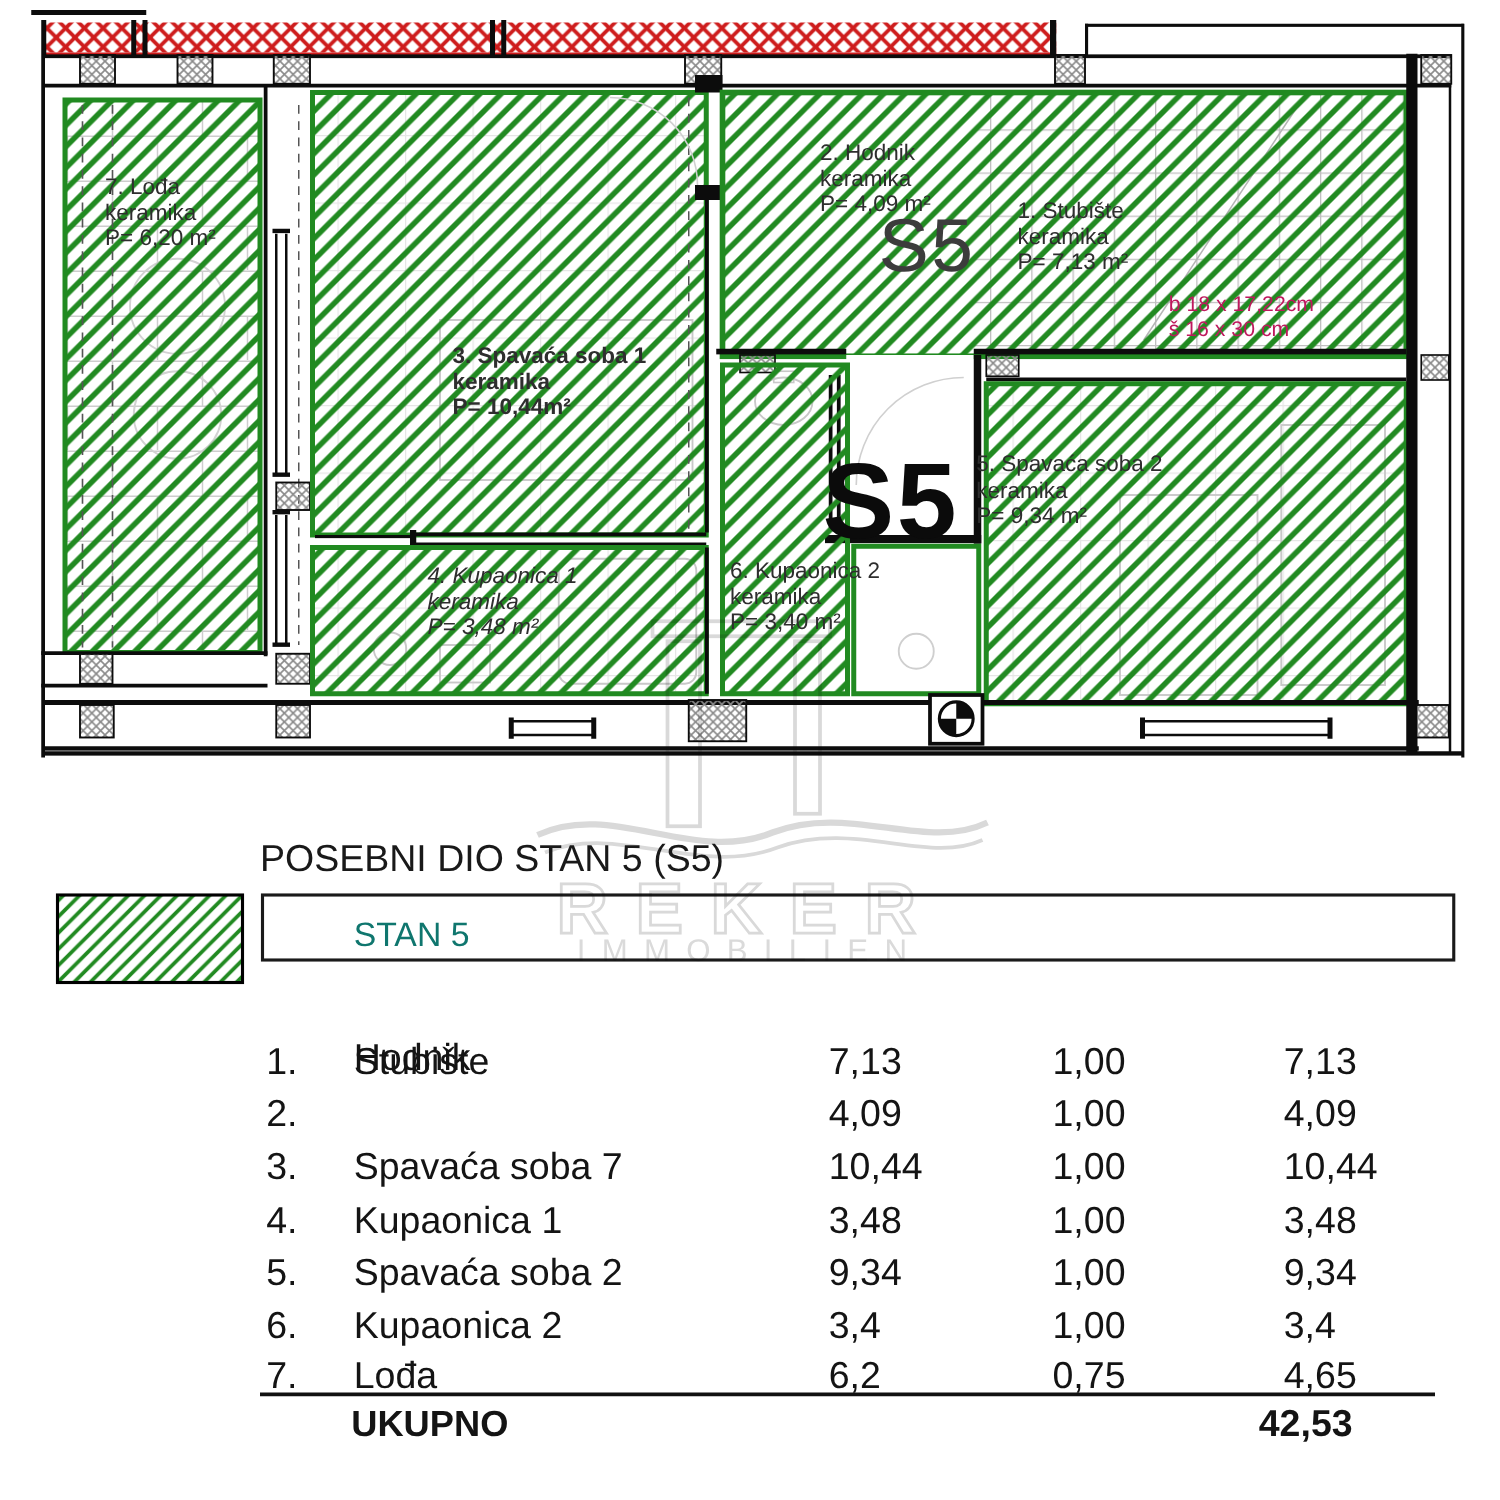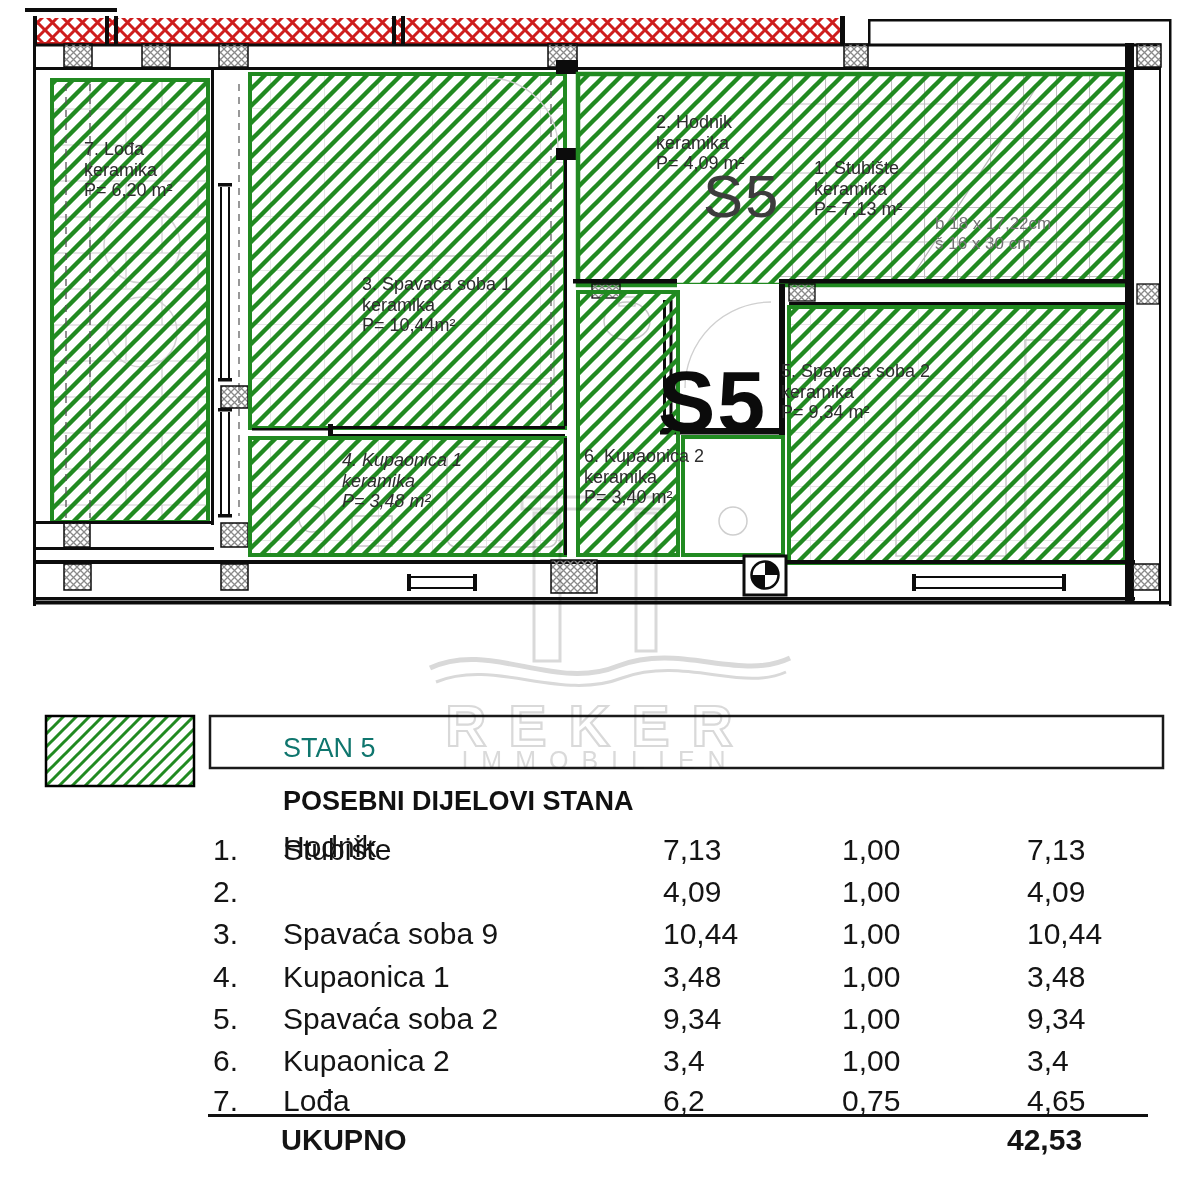--- a/index.html
+++ b/index.html
@@ -3,21 +3,21 @@
 <meta charset="utf-8">
 <style>
   html,body{margin:0;padding:0;background:#fff;}
   .page{position:relative;width:1200px;height:1200px;background:#fff;overflow:hidden;
         font-family:"Liberation Sans", sans-serif;}
   svg{position:absolute;left:0;top:0;}
   .wm{mix-blend-mode:multiply;}
   .labels,.table{position:absolute;left:0;top:0;width:1200px;height:1200px;pointer-events:none;}
   .abs{position:absolute;white-space:nowrap;}
   .room-label{font-size:18px;line-height:20.5px;color:#2e2e2e;}
-  .stair-note{font-size:17px;line-height:20px;color:#737373;}
+  .stair-note{font-size:17px;line-height:20px;color:#be185d;margin-top:20px;}
   .s5-upper{font-size:60px;letter-spacing:2px;color:#3c3c3c;font-weight:400;}
   .s5-lower{font-size:86px;letter-spacing:2px;color:#0b0b0b;font-weight:700;}
   .sec-title{font-size:30px;color:#191919;}
   .stan-label{font-size:27px;color:#0f766e;}
   .parts-header{font-size:27px;font-weight:700;color:#111;}
   .row-txt{font-size:30px;color:#141414;}
   .num{width:120px;}
   .bold{font-weight:700;}
 </style>
 </head>
@@ -250,21 +250,21 @@
   </div>
   <div class="abs room-label" style="left:814px;top:158px;">
     <div>1. Stubište</div>
     <div>keramika</div>
     <div>P= 7,13 m²</div>
   </div>
   <div class="abs stair-note" style="left:935px;top:214px;">
     <div>b 18 x 17,22cm</div>
     <div>š 16 x 30 cm</div>
   </div>
-  <div class="abs room-label" style="left:362px;top:274px;">
+  <div class="abs room-label" style="left:362px;top:274px;font-weight:bold;">
     <div>3. Spavaća soba 1</div>
     <div>keramika</div>
     <div>P= 10,44m²</div>
   </div>
   <div class="abs room-label" style="left:781px;top:361px;">
     <div>5. Spavaća soba 2</div>
     <div>keramika</div>
     <div>P= 9,34 m²</div>
   </div>
   <div class="abs room-label" style="left:342px;top:450px;font-style:italic;">
@@ -275,40 +275,40 @@
   <div class="abs room-label" style="left:584px;top:446px;">
     <div>6. Kupaonica 2</div>
     <div>keramika</div>
     <div>P= 3,40 m²</div>
   </div>
   <div class="abs s5-upper" style="left:703px;top:162px;">S5</div>
   <div class="abs s5-lower" style="left:658px;top:352px;">S5</div>
 </div>
 
 <div class="table">
+  <div class="abs sec-title" style="left:208px;top:671px;">POSEBNI DIO STAN 5 (S5)</div>
   <div class="abs stan-label" style="left:283px;top:733px;">STAN 5</div>
-  <div class="abs parts-header" style="left:283px;top:786px;">POSEBNI DIJELOVI STANA</div>
 
   <div>
     <div class="abs row-txt" style="left:213px;top:833px;">1.</div>
     <div class="abs row-txt" style="left:283px;top:833px;">Stubište</div>
     <div class="abs row-txt num" style="left:663px;top:833px;">7,13</div>
     <div class="abs row-txt num" style="left:842px;top:833px;">1,00</div>
     <div class="abs row-txt num" style="left:1027px;top:833px;">7,13</div>
   </div>
   <div>
     <div class="abs row-txt" style="left:213px;top:875px;">2.</div>
     <div class="abs row-txt" style="left:283px;top:830px;">Hodnik</div>
     <div class="abs row-txt num" style="left:663px;top:875px;">4,09</div>
     <div class="abs row-txt num" style="left:842px;top:875px;">1,00</div>
     <div class="abs row-txt num" style="left:1027px;top:875px;">4,09</div>
   </div>
   <div>
     <div class="abs row-txt" style="left:213px;top:917px;">3.</div>
-    <div class="abs row-txt" style="left:283px;top:917px;">Spavaća soba 9</div>
+    <div class="abs row-txt" style="left:283px;top:917px;">Spavaća soba 7</div>
     <div class="abs row-txt num" style="left:663px;top:917px;">10,44</div>
     <div class="abs row-txt num" style="left:842px;top:917px;">1,00</div>
     <div class="abs row-txt num" style="left:1027px;top:917px;">10,44</div>
   </div>
   <div>
     <div class="abs row-txt" style="left:213px;top:960px;">4.</div>
     <div class="abs row-txt" style="left:283px;top:960px;">Kupaonica 1</div>
     <div class="abs row-txt num" style="left:663px;top:960px;">3,48</div>
     <div class="abs row-txt num" style="left:842px;top:960px;">1,00</div>
     <div class="abs row-txt num" style="left:1027px;top:960px;">3,48</div>

